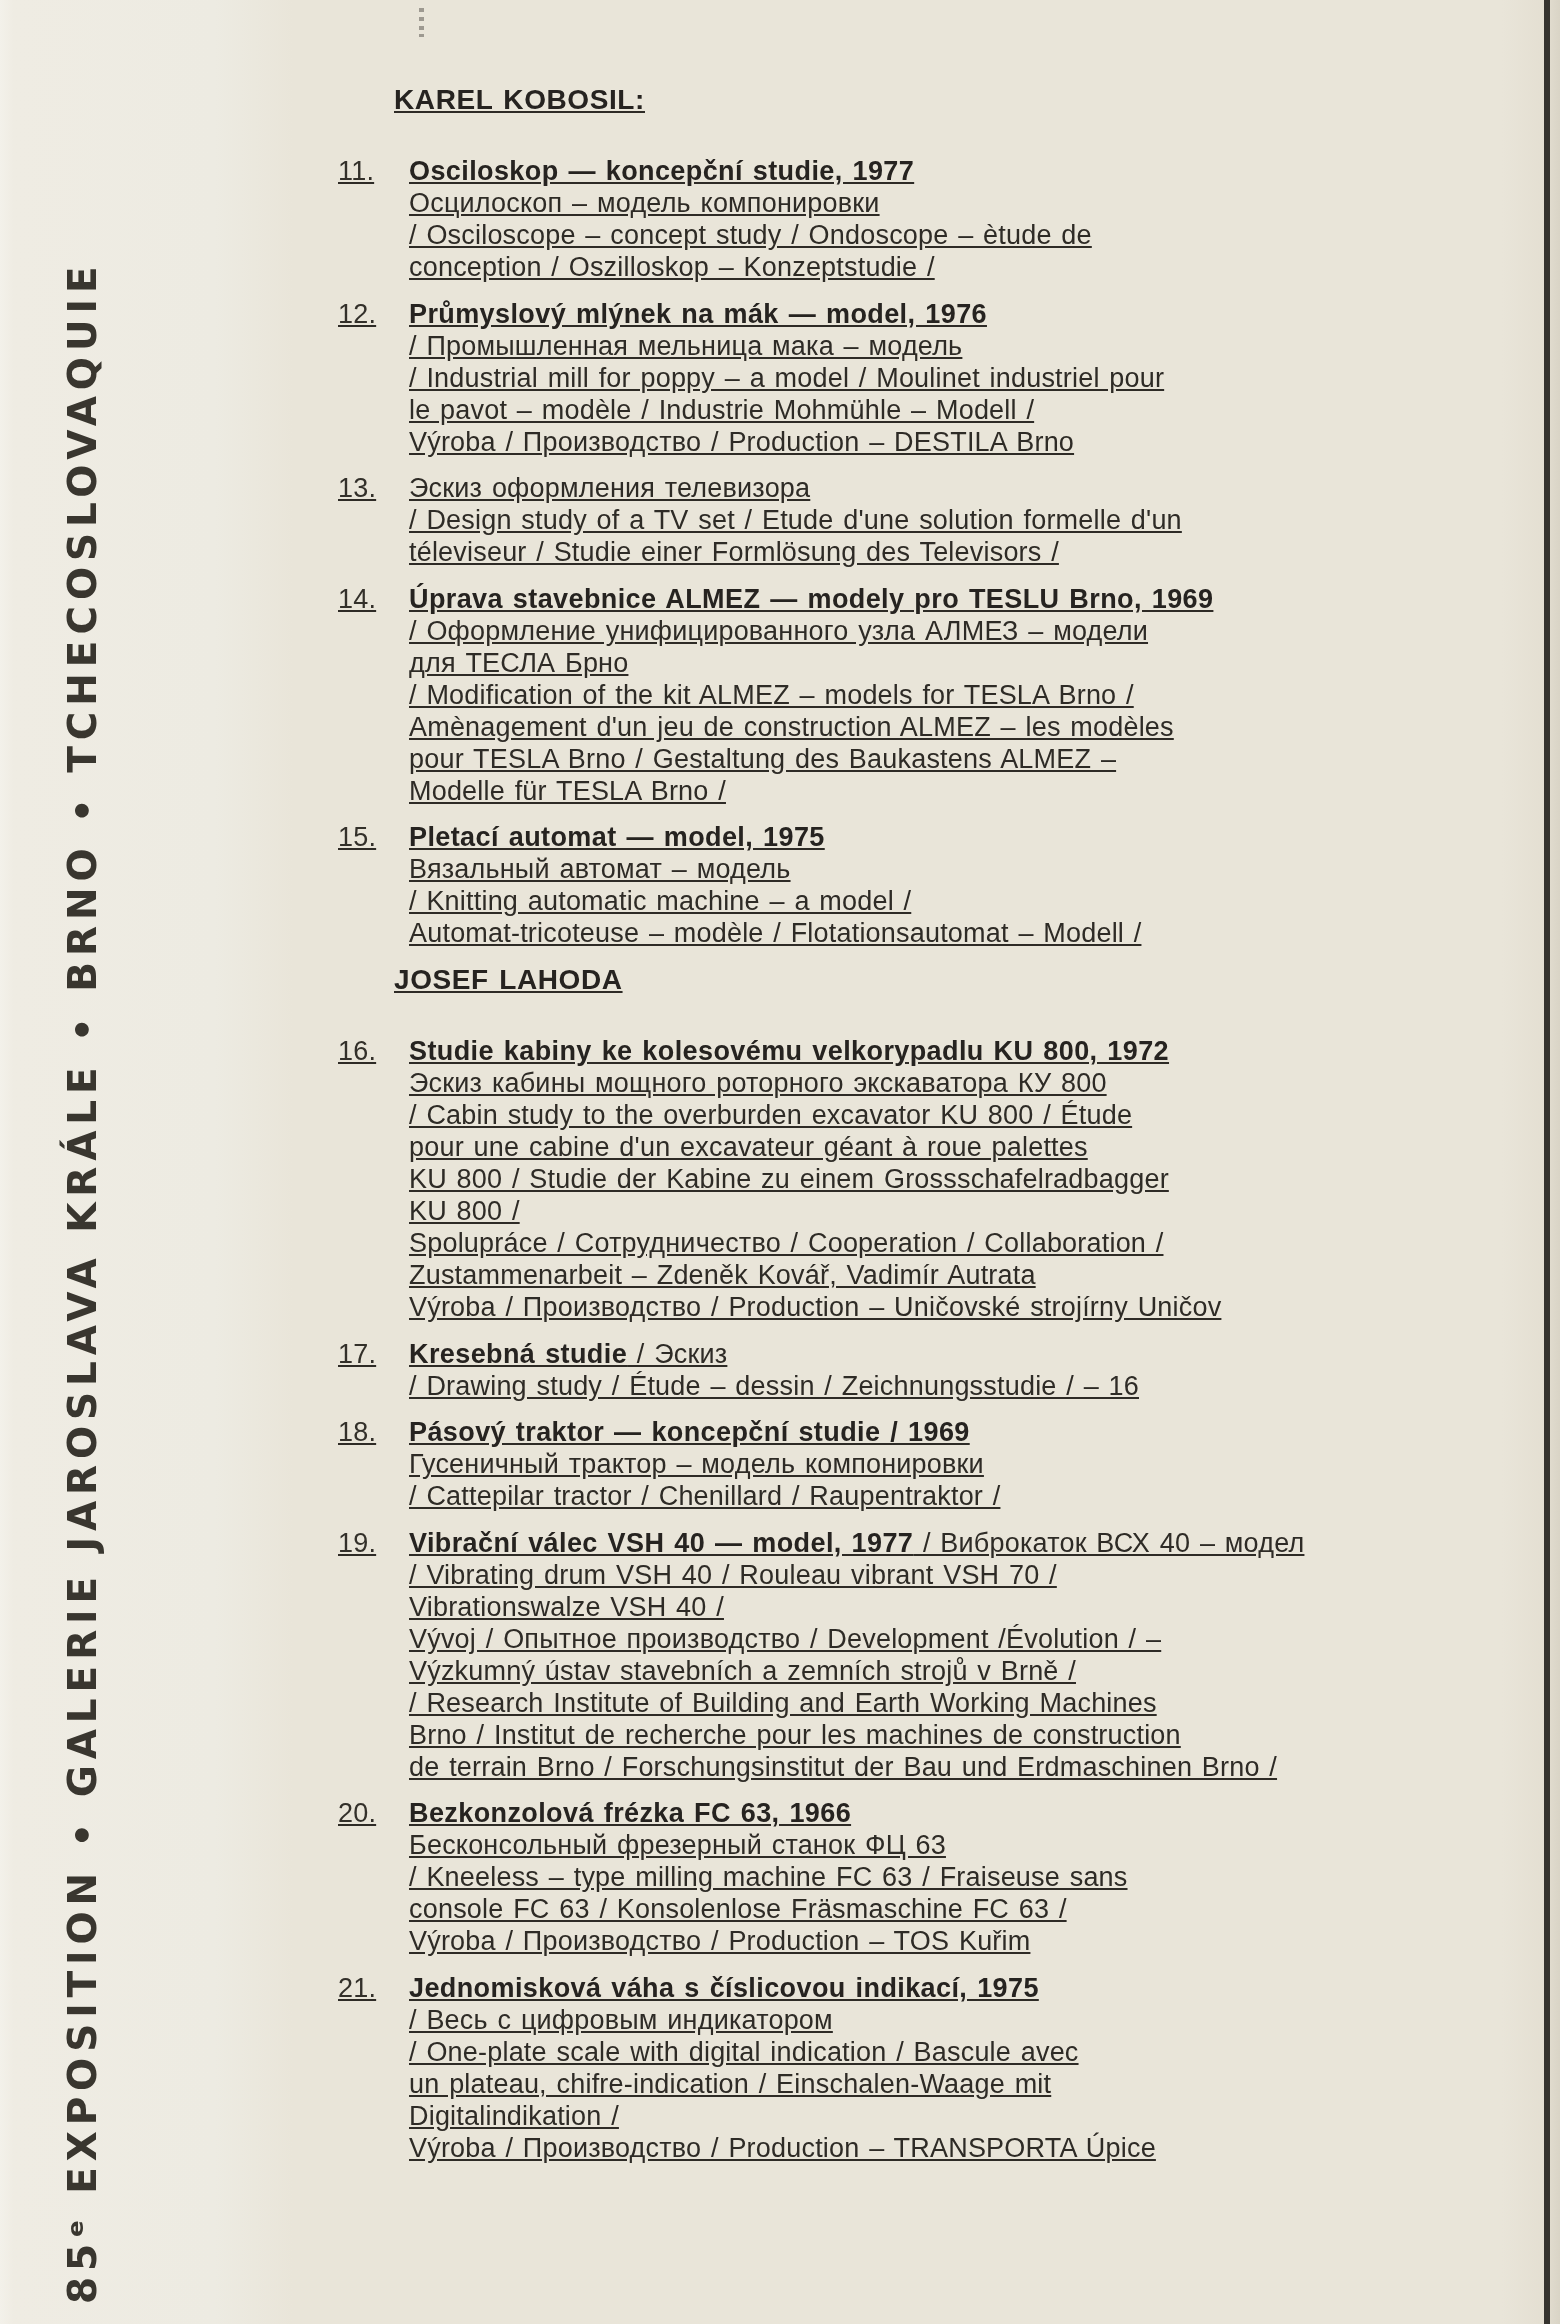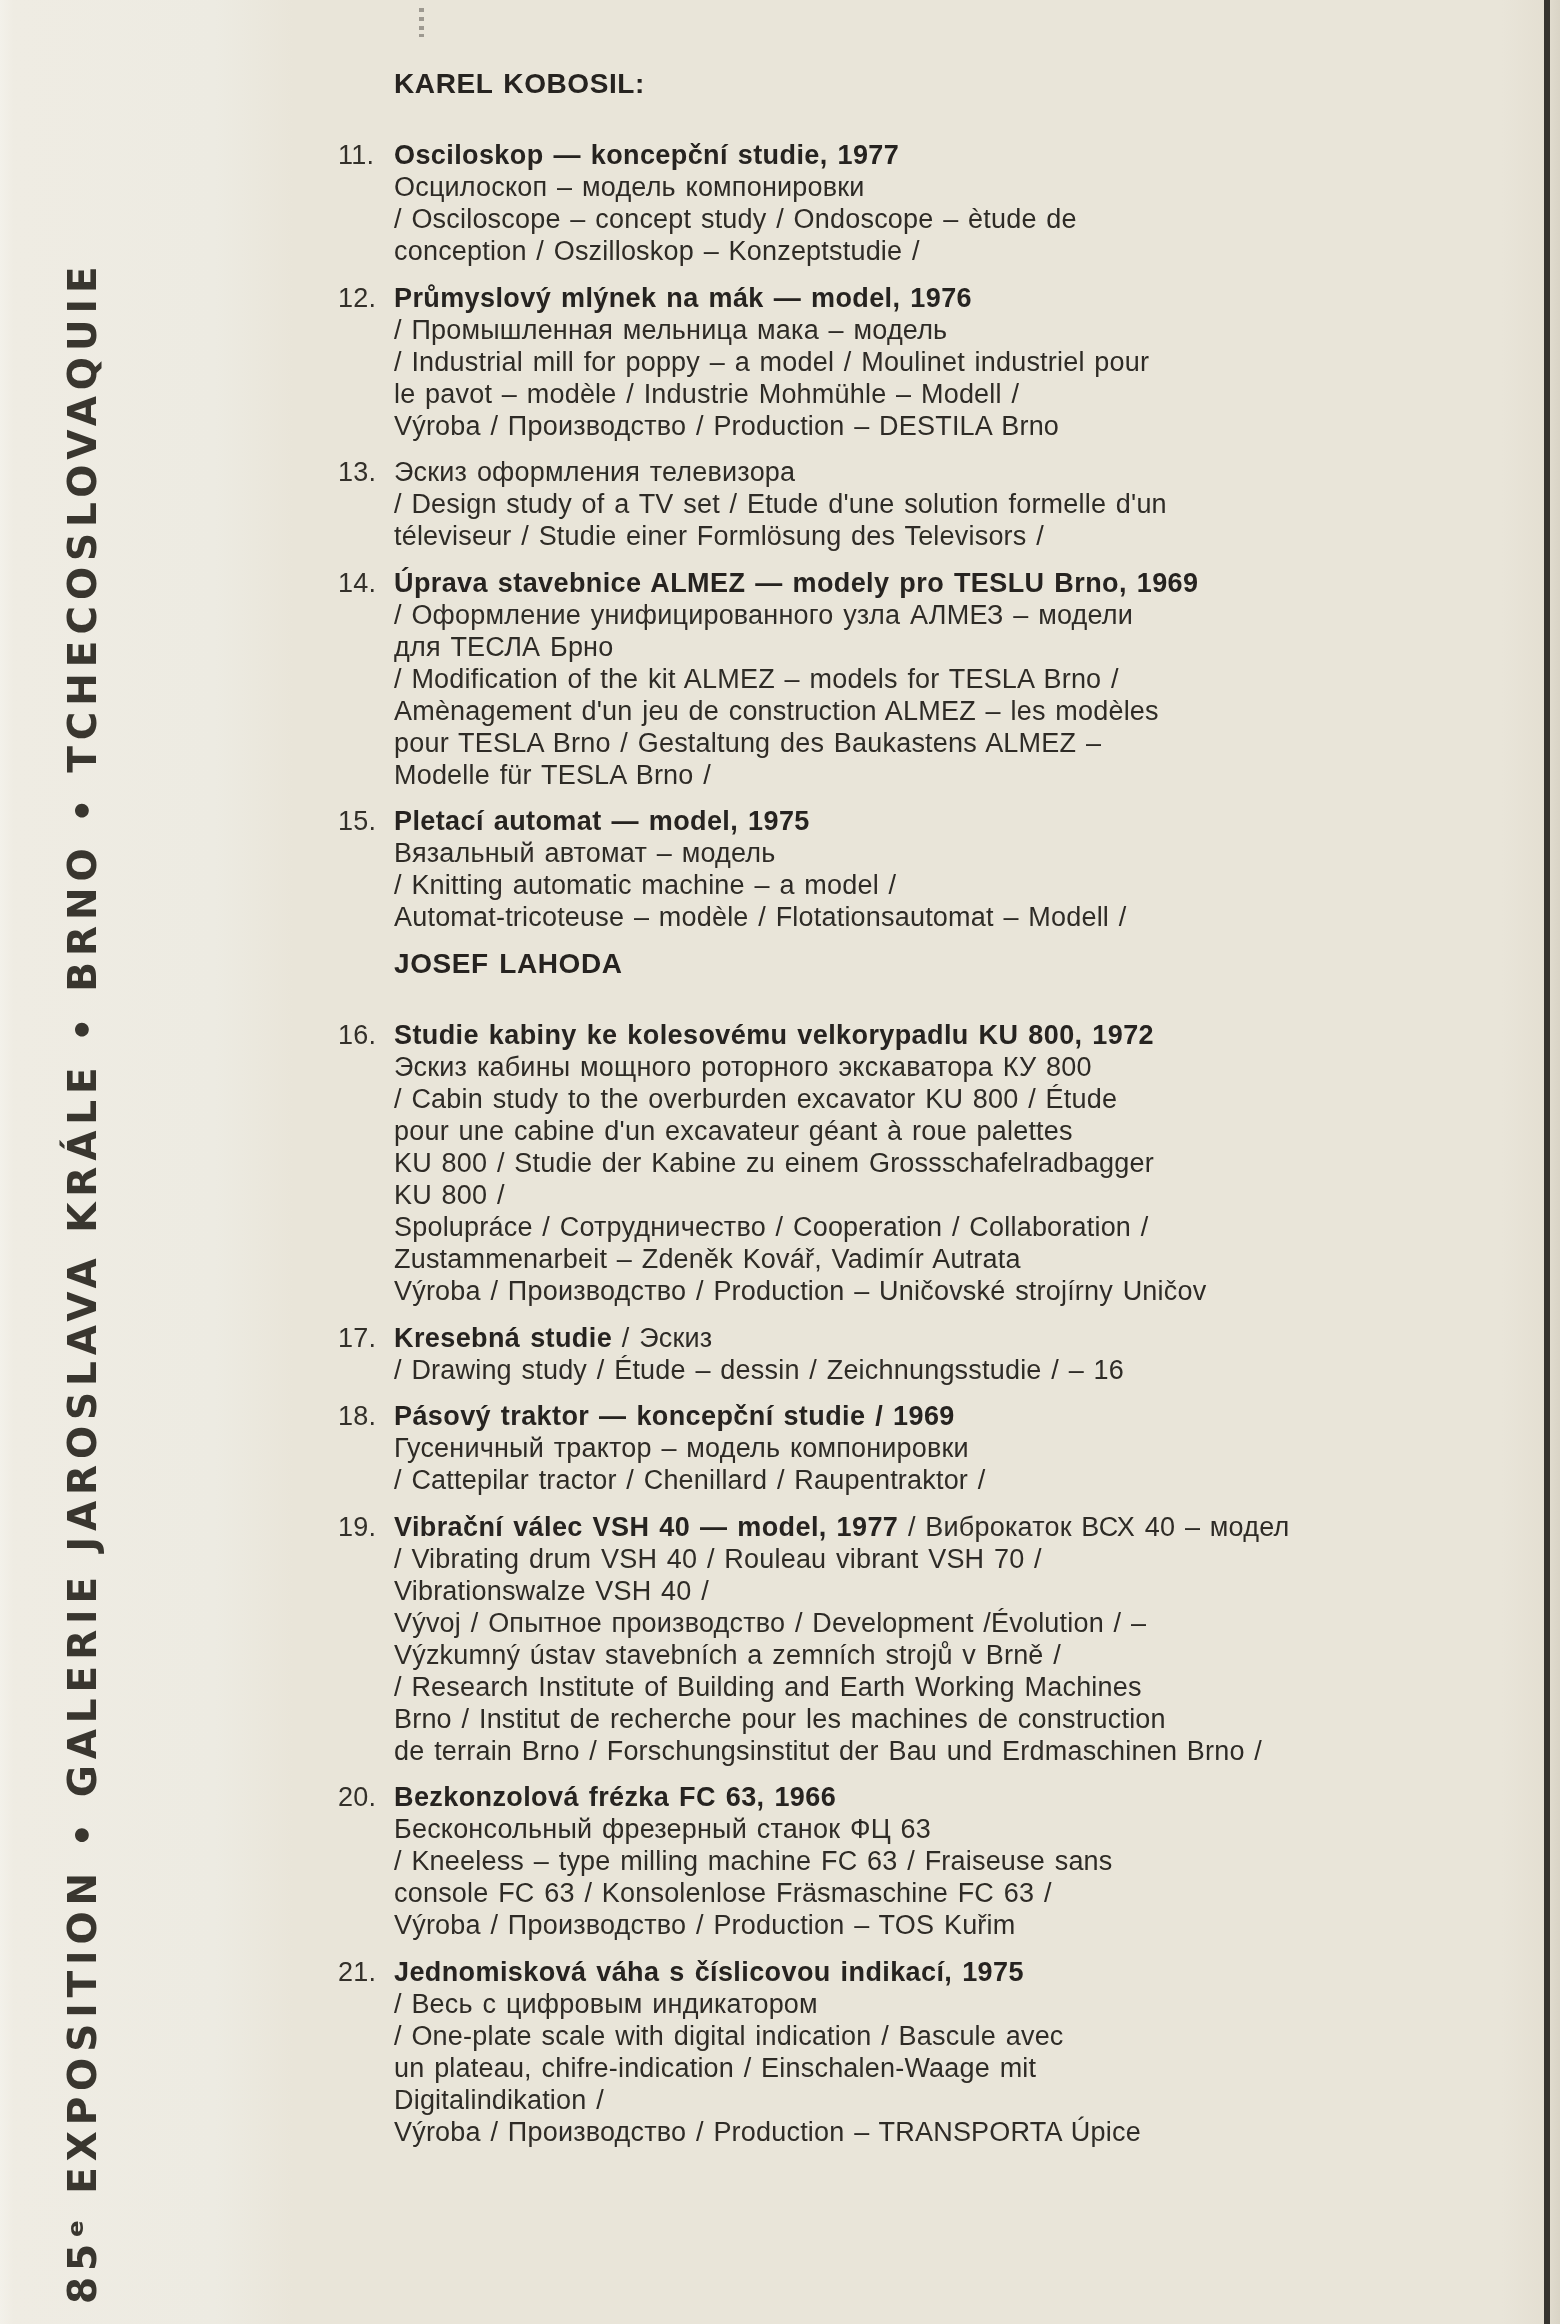--- a/index.html
+++ b/index.html
@@ -26,29 +26,29 @@
   }
   .sidebar {
     position:absolute; top:2304px; left:60px;
     transform:rotate(-90deg); transform-origin:0 0;
     width:2272px; white-space:nowrap;
     font-family:"DejaVu Sans", sans-serif;
     font-weight:bold; font-size:39px; letter-spacing:5.9px;
     color:#39362f;
   }
   .content {
-    position:absolute; left:338px; top:68px; width:1092px;
-    font-size:27px; line-height:32px; letter-spacing:0.2px; word-spacing:2px;
+    position:absolute; left:338px; top:84px; width:1092px;
+    font-size:27px; line-height:32px; letter-spacing:0.2px; word-spacing:2px;text-decoration:underline;
   }
   .section-heading {
     font-weight:bold; font-size:28px; color:#262320;
     margin:0 0 39px 56px; letter-spacing:0.6px;
   }
   .section-heading.gap-above { }
-  .entry { display:flex; margin-bottom:14.6px; }
+  .entry { display:flex; margin-bottom:14.6px;gap:15px; }
   .num { flex:none; width:56px; color:#33302a; }
   .entry-body { flex:1; }
   .entry-title .bold { font-weight:bold; color:#262320; letter-spacing:0.4px; }
   .entry-line, .entry-title { min-height:32px; }
 </style>
 </head>
 <body>
 
 <div class="page">
   <div class="scan-artifact"></div>

